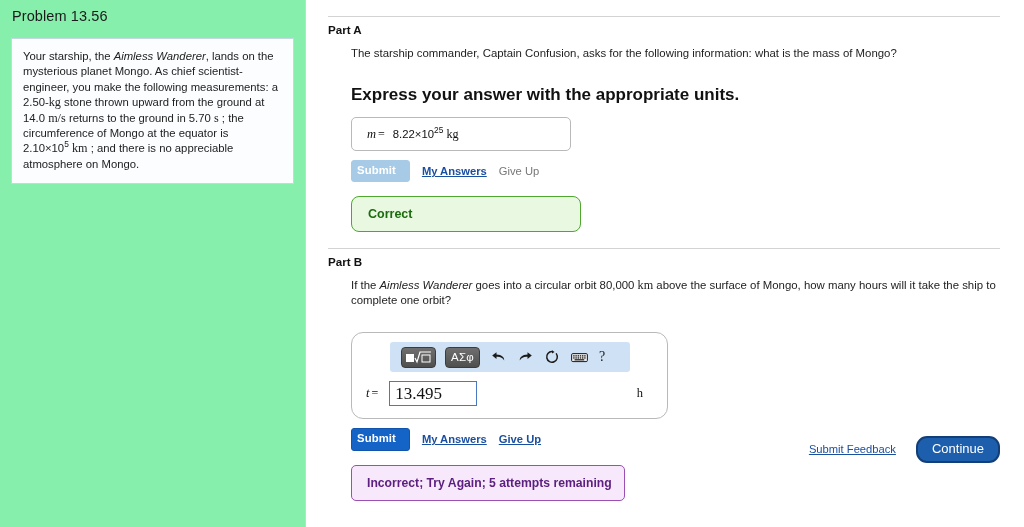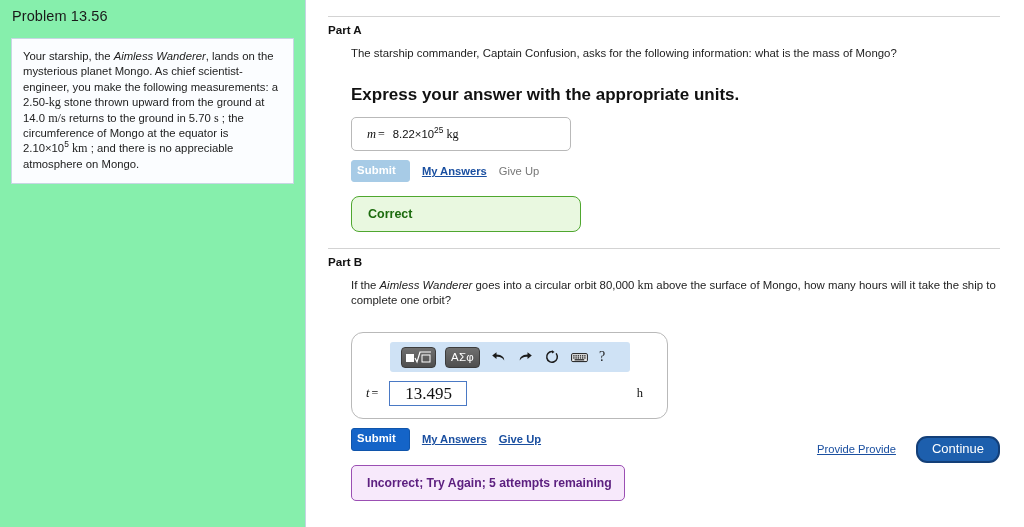--- a/index.html
+++ b/index.html
@@ -187,27 +187,27 @@
   }
   .answer-row-b {
     display: flex;
     align-items: center;
     margin-top: 9px;
     padding-left: 4px;
   }
   .b-input {
     border: 1px solid #4a79c4;
     background: #ffffff;
-    width: 78px;
+    width: 88px;
     height: 25px;
     margin-left: 6px;
     font-family: "Liberation Serif", serif;
     font-size: 17px;
     color: #111111;
-    padding: 0 15px;
+    padding: 0 5px;
     box-sizing: border-box;
     display: flex;
     align-items: center;
     outline: none;
   }
   .b-unit {
     font-family: "Liberation Serif", serif;
     font-size: 12.5px;
     color: #111111;
     margin-left: auto;
@@ -415,18 +415,18 @@
       <div class="actions">
         <span class="btn-submit active">Submit</span>
         <span class="link">My Answers</span>
         <span class="link">Give Up</span>
       </div>
 
       <div class="fb-incorrect">Incorrect; Try Again; 5 attempts remaining</div>
     </div>
 
     <div id="footer">
-      <span id="provide-feedback">Provide Provide</span>
+      <span id="provide-feedback">Submit Feedback</span>
       <span id="continue-btn">Continue</span>
     </div>
 
   </div>
 </div>
 
 </body></html>

